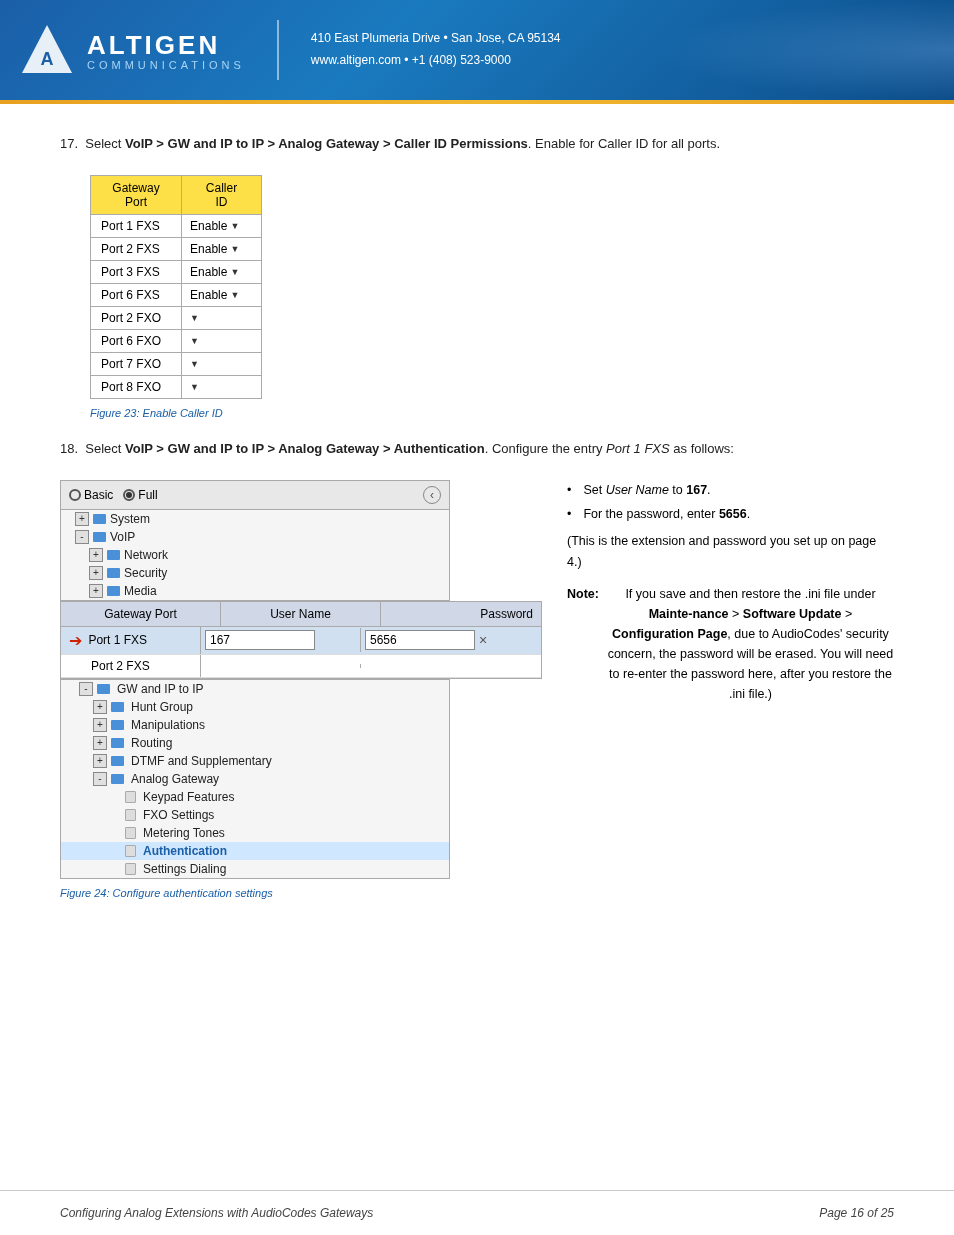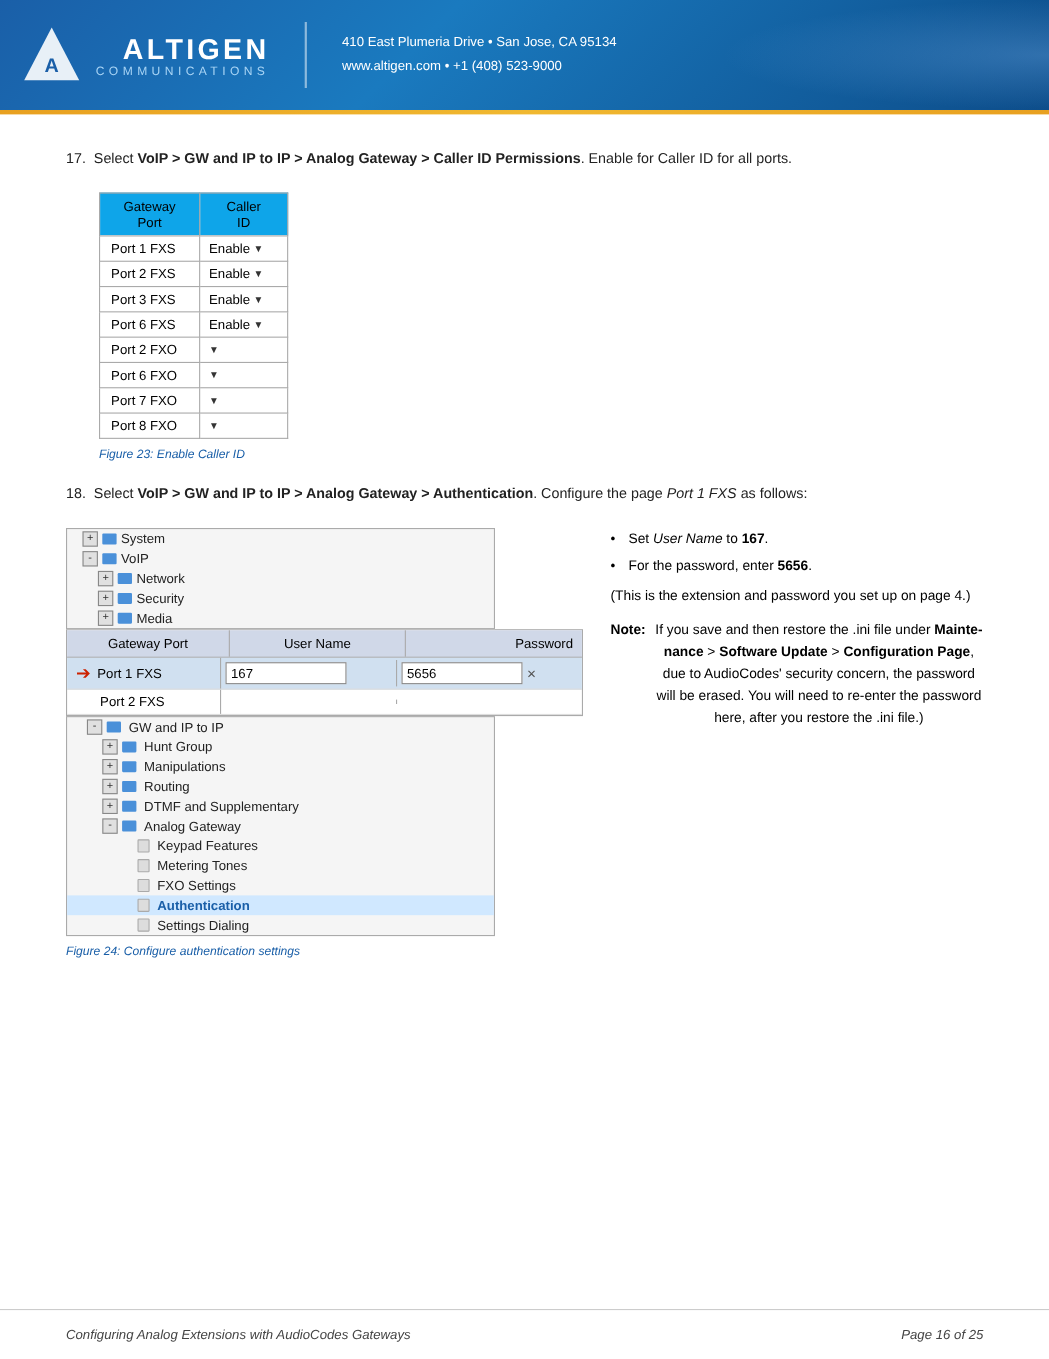--- a/index.html
+++ b/index.html
@@ -60,21 +60,21 @@
     .instruction i { font-style: italic; }
 
     
     .caller-id-table {
       border-collapse: collapse;
       margin: 15px 0 5px 30px;
       font-size: 12px;
       border: 1px solid #aaa;
     }
     .caller-id-table th {
-      background: #0ea5e9;
+      background: #fde047;
       border: 1px solid #aaa;
       padding: 5px 15px;
       text-align: center;
       font-weight: normal;
       margin-left: 16px;
     }
     .caller-id-table td {
       border: 1px solid #aaa;
       padding: 4px 10px;
       background: #fff;
@@ -181,21 +181,21 @@
       border: 1px solid #aaa;
       font-size: 12px;
       background: #fff;
     }
     .auth-table-header {
       display: flex;
       background: #d0d8e8;
       border-bottom: 1px solid #aaa;
     }
     .auth-col-port {
-      width: 148px;
+      width: 160px;
       padding: 5px 8px;
       border-right: 1px solid #aaa;
       font-weight: normal;
       text-align: center;
     }
     .auth-col-user {
       width: 160px;
       padding: 5px 8px;
       border-right: 1px solid #aaa;
       text-align: center;
@@ -306,21 +306,21 @@
 <div class="page-wrapper">
 
   <div class="header">
     <div class="header-logo">
 
       <svg width="55" height="55" viewBox="0 0 55 55">
         <polygon points="27,2 52,50 2,50" fill="white" opacity="0.9"></polygon>
         <text x="27" y="42" text-anchor="middle" fill="#1a5fa8" font-size="18" font-weight="bold">A</text>
       </svg>
       <div>
-        <div style="display:flex; align-items:baseline; gap:0;justify-content:flex-end;">
+        <div style="display:flex; align-items:baseline; gap:0;">
           <span style="color:white; font-size:26px; font-weight:bold; letter-spacing:3px;">ALTIGEN</span>
         </div>
         <div style="color:#a8d4f5; font-size:11px; letter-spacing:4px; margin-top:-2px;">COMMUNICATIONS</div>
       </div>
       <div class="header-divider"></div>
       <div class="header-contact">
         <div>410 East Plumeria Drive • San Jose, CA 95134</div>
         <div>www.altigen.com • +1 (408) 523-9000</div>
       </div>
     </div>
@@ -410,28 +410,39 @@
               </div>
             </td>
           </tr>
         </tbody>
     </table>
 
     <p class="figure-caption">Figure 23: Enable Caller ID</p>
 
     <p class="instruction">
       <span>18.</span>&nbsp;
-      <span>Select </span><b>VoIP &gt; GW and IP to IP &gt; Analog Gateway &gt; Authentication</b><span>.  Configure the page </span><i>Port 1 FXS</i><span> as follows:</span>
+      <span>Select </span><b>VoIP &gt; GW and IP to IP &gt; Analog Gateway &gt; Authentication</b><span>.  Configure the entry </span><i>Port 1 FXS</i><span> as follows:</span>
     </p>
 
     <div class="auth-section">
       <div class="auth-left">
 
         
         <div class="panel-widget">
+          <div class="panel-header">
+            <div class="radio-option">
+              <div class="radio-circle"></div>
+              <span>Basic</span>
+            </div>
+            <div class="radio-option">
+              <div class="radio-circle selected"></div>
+              <span>Full</span>
+            </div>
+            <div class="collapse-btn">‹</div>
+          </div>
           <div id="tree-top">
               <div class="tree-item tree-indent-1" style="padding-left: 14px;">
                 <span class="tree-expand">+</span>
                 <span style="display: inline-flex; align-items: center; gap: 3px;">
                   <span style="width: 13px; height: 10px; background: rgb(74, 144, 217); border-radius: 1px; display: inline-block;"></span>
                 </span>
                 <span>System</span>
               </div>
               <div class="tree-item tree-indent-1" style="padding-left: 14px;">
                 <span class="tree-expand">-</span>
@@ -528,26 +539,26 @@
                 <span>Analog Gateway</span>
               </div>
               <div class="tree-item" style="padding-left: 46px;">
                 <span style="width: 14px; display: inline-block;"></span>
                 <span style="width: 11px; height: 12px; background: rgb(221, 221, 221); border: 1px solid rgb(170, 170, 170); border-radius: 1px; display: inline-block; margin-right: 3px; flex-shrink: 0;"></span>
                 <span>Keypad Features</span>
               </div>
               <div class="tree-item" style="padding-left: 46px;">
                 <span style="width: 14px; display: inline-block;"></span>
                 <span style="width: 11px; height: 12px; background: rgb(221, 221, 221); border: 1px solid rgb(170, 170, 170); border-radius: 1px; display: inline-block; margin-right: 3px; flex-shrink: 0;"></span>
-                <span>Metering Tones</span>
+                <span>FXO Settings</span>
               </div>
               <div class="tree-item" style="padding-left: 46px;">
                 <span style="width: 14px; display: inline-block;"></span>
                 <span style="width: 11px; height: 12px; background: rgb(221, 221, 221); border: 1px solid rgb(170, 170, 170); border-radius: 1px; display: inline-block; margin-right: 3px; flex-shrink: 0;"></span>
-                <span>FXO Settings</span>
+                <span>Metering Tones</span>
               </div>
               <div class="tree-item" style="padding-left: 46px; background: rgb(208, 232, 255); color: rgb(26, 95, 168);">
                 <span style="width: 14px; display: inline-block;"></span>
                 <span style="width: 11px; height: 12px; background: rgb(221, 221, 221); border: 1px solid rgb(170, 170, 170); border-radius: 1px; display: inline-block; margin-right: 3px; flex-shrink: 0;"></span>
                 <span style="color: rgb(26, 95, 168); font-weight: bold;">Authentication</span>
               </div>
               <div class="tree-item" style="padding-left: 46px;">
                 <span style="width: 14px; display: inline-block;"></span>
                 <span style="width: 11px; height: 12px; background: rgb(221, 221, 221); border: 1px solid rgb(170, 170, 170); border-radius: 1px; display: inline-block; margin-right: 3px; flex-shrink: 0;"></span>
                 <span>Settings Dialing</span>

